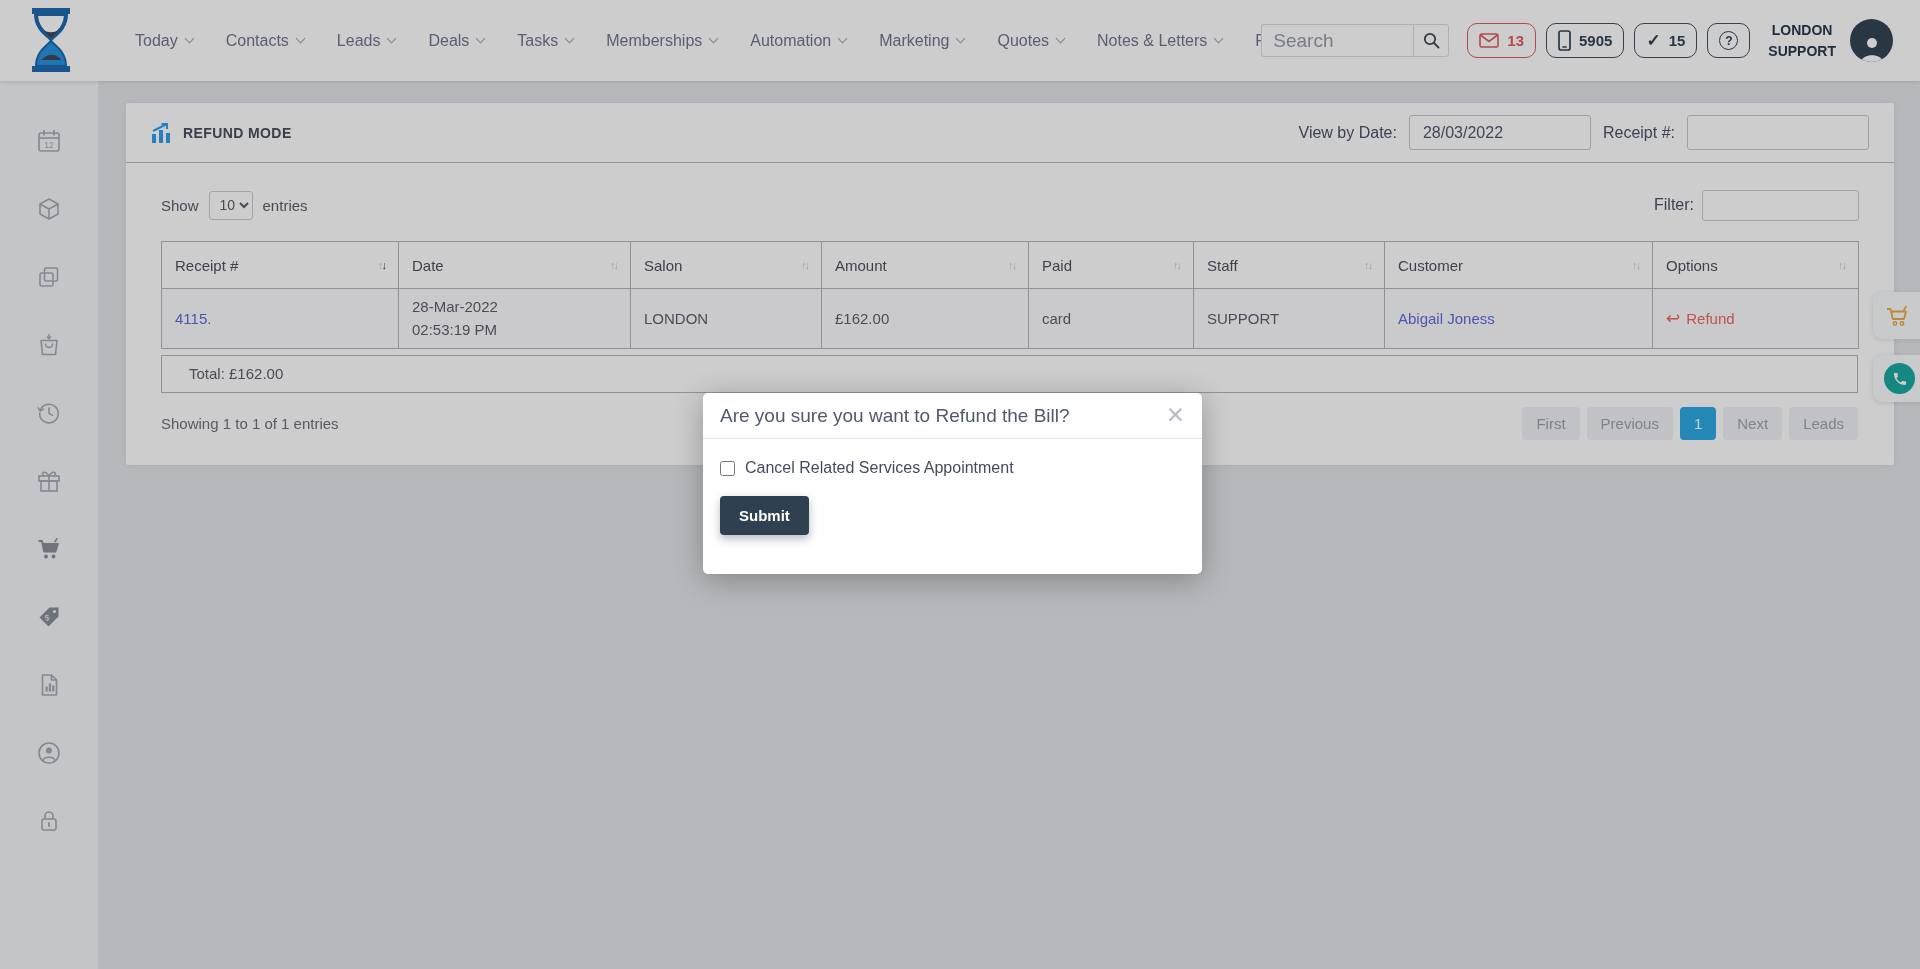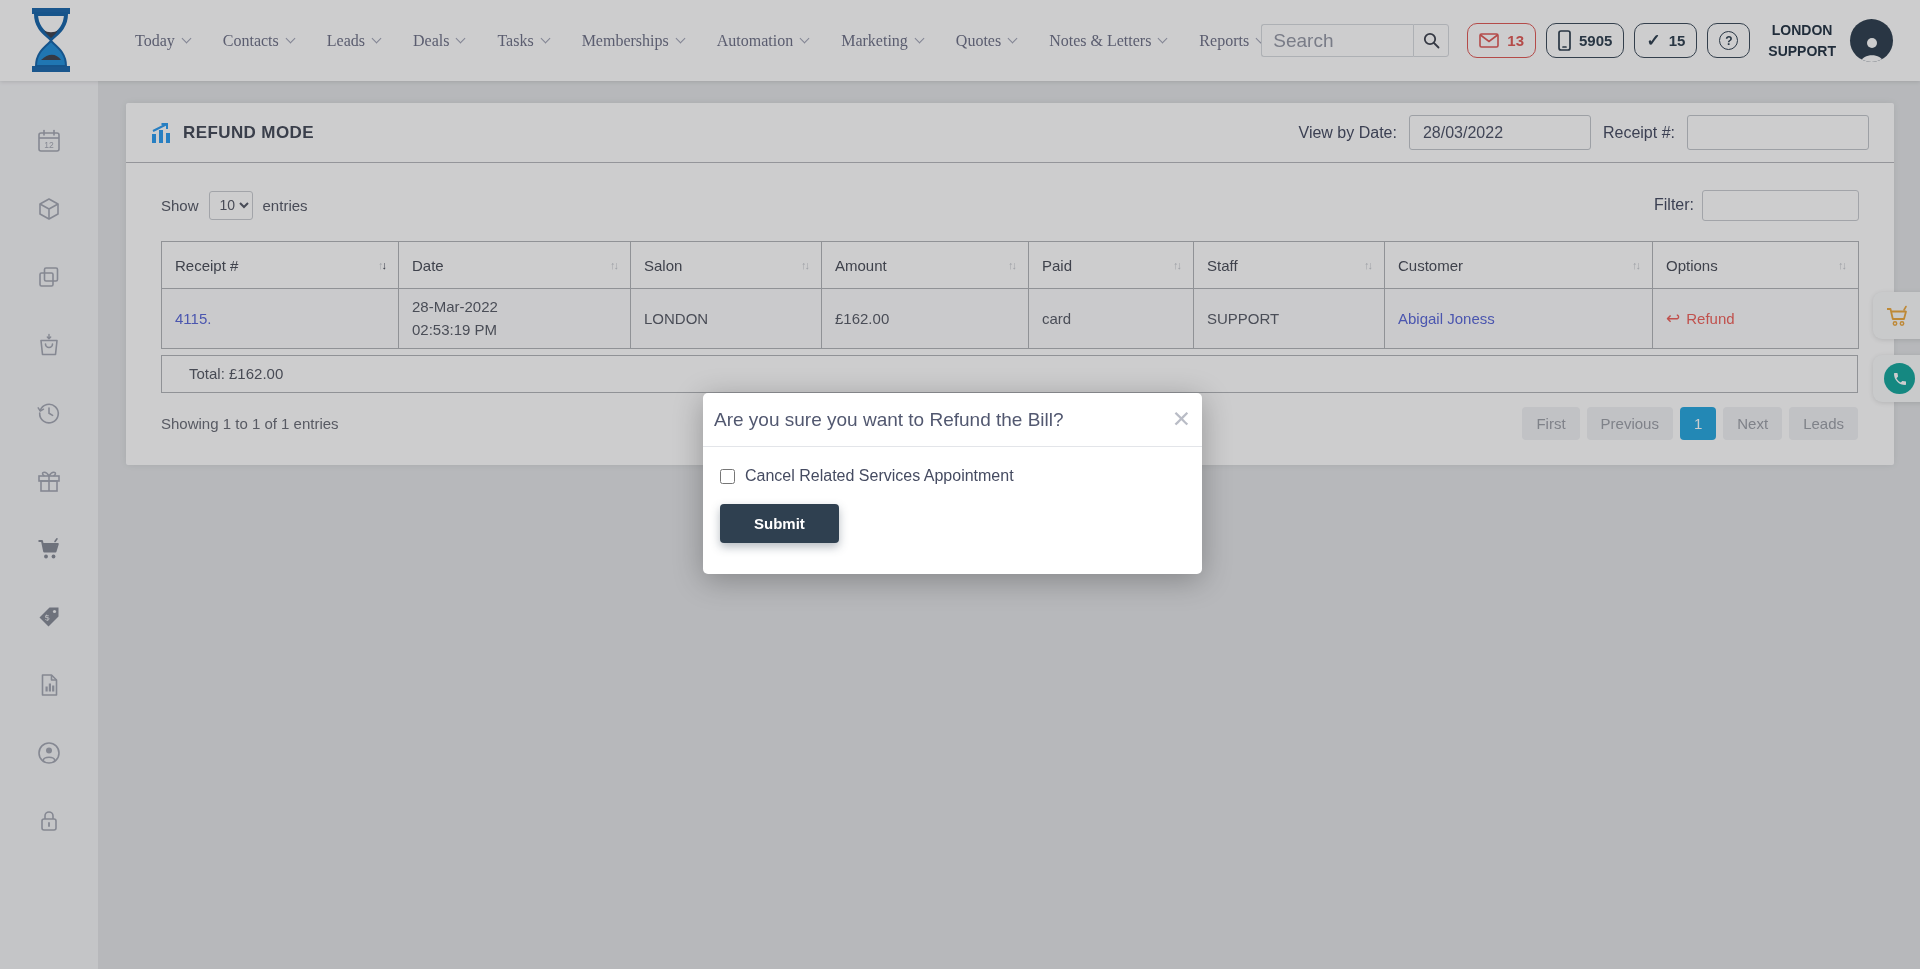--- a/index.html
+++ b/index.html
@@ -3,21 +3,21 @@
 <meta charset="utf-8">
 <style>
   * { margin:0; padding:0; box-sizing:border-box; }
   html,body { width:1920px; height:969px; font-family:"Liberation Sans", sans-serif; }
   .screen { position:relative; width:1920px; height:969px; background:#e3e5e7; overflow:hidden; }
 
   
   .navbar { position:absolute; left:0; top:0; width:100%; height:81px; background:#fff;
             box-shadow:0 1px 4px rgba(0,0,0,.12); z-index:5; }
   .logo { position:absolute; left:31px; top:8px; }
-  .main-nav { position:absolute; left:135px; top:0; height:81px; display:flex; align-items:center; gap:33px;font-family:Liberation Serif, serif; }
+  .main-nav { position:absolute; left:135px; top:0; height:81px; display:flex; align-items:center; gap:33px; }
   .nav-item { display:flex; align-items:center; gap:8px; font-size:16px; color:#6f7288; cursor:pointer; white-space:nowrap; }
   .chev { width:7px; height:7px; border-right:1.6px solid #a0a3b5; border-bottom:1.6px solid #a0a3b5;
           transform:rotate(45deg); margin-top:-4px; }
   .nav-right { position:absolute; right:27px; top:0; height:81px; display:flex; align-items:center; gap:10px; }
   .search-group { display:flex; height:33px; margin-right:8px; }
   .search-input { width:152px; border:1px solid #d7dade; border-right:none; border-radius:3px 0 0 3px;
                   padding:0 11px; font-size:19px; color:#6a6d7f; outline:none; background:#fff; }
   .search-input::placeholder { color:#9599a6; }
   .search-btn { width:36px; border:1px solid #d7dade; border-radius:0 3px 3px 0; background:#fff; cursor:pointer;
                 display:flex; align-items:center; justify-content:center; }
@@ -34,21 +34,21 @@
   
   .sidebar { position:absolute; left:0; top:81px; width:98px; bottom:0; background:#f4f5f7;
              display:flex; flex-direction:column; align-items:center; padding-top:47px; gap:42px; z-index:4; }
   .side-icon { width:26px; height:26px; cursor:pointer; }
 
   
   .content { position:absolute; left:98px; top:81px; right:0; bottom:0; background:#e3e5e7; }
   .card { position:absolute; left:28px; top:22px; width:1768px; height:362px; background:#fff;
           border-radius:2px; box-shadow:0 0 7px rgba(0,0,0,.07); }
   .card-header { height:60px; border-bottom:1px solid #b7b9bd; display:flex; align-items:center; padding:0 25px; }
-  .card-title { font-size:17px; font-weight:bold; color:#454b59; letter-spacing:.4px; margin-left:10px; }
+  .card-title { font-size:14px; font-weight:bold; color:#454b59; letter-spacing:.4px; margin-left:10px; }
   .header-controls { margin-left:auto; display:flex; align-items:center; gap:12px; }
   .hc-label { font-size:16px; color:#474d63; }
   .hc-input { height:35px; border:1px solid #c3c6cc; border-radius:3px; background:#fff;
               font-size:16px; color:#4e5468; padding:0 13px; outline:none; }
   .date-input { width:182px; }
   .receipt-input { width:182px; }
 
   .card-body { padding:27px 35px 0; }
   .controls-row { display:flex; align-items:center; font-size:15px; color:#575b68; height:30px; }
   .show-select { margin:0 10px; width:44px; height:29px; border:1px solid #c9ccd1; border-radius:3px;
@@ -85,30 +85,30 @@
                padding-left:11px; cursor:pointer; z-index:6; }
   .float-cart { top:292px; }
   .float-phone { top:355px; }
   .phone-circle { width:31px; height:31px; border-radius:50%; background:#16a89e; display:flex;
                   align-items:center; justify-content:center; }
 
   
   .overlay { position:absolute; inset:0; background:rgba(18,18,24,.21); z-index:40; }
   .modal { position:absolute; left:703px; top:393px; width:499px; height:181px; background:#fff;
            border-radius:5px; box-shadow:0 6px 30px rgba(0,0,0,.28); z-index:50; }
-  .modal-header { height:54px; border-bottom:1px solid #e3e5e9; display:flex; align-items:center; padding:0 11px;justify-content:center; }
+  .modal-header { height:46px; border-bottom:1px solid #e3e5e9; display:flex; align-items:center; padding:0 17px;justify-content:center; }
   .modal-title { font-size:19px; color:#525870; }
   .modal-close { margin-left:auto; color:#b9bcc6; font-size:23px; line-height:1; cursor:pointer;
                  background:none; border:none; padding:0; }
   .modal-body { padding:20px 17px 0; }
   .cb-row { display:flex; align-items:center; gap:10px; }
   .cb-row input { width:15px; height:15px; cursor:pointer; }
   .cb-label { font-size:16px; color:#454b61; }
   .submit-btn { margin-top:19px; background:#2f4050; color:#fff; font-weight:bold; font-size:15px;
-                border:none; border-radius:4px; padding:11px 34px; cursor:pointer;
+                border:none; border-radius:4px; padding:11px 19px; cursor:pointer;
                 box-shadow:0 4px 10px rgba(47,64,80,.35); font-family:"Liberation Sans", sans-serif; }
 
   svg { display:block; }
 </style>
 </head>
 <body>
 
 <div class="screen">
 
   <header class="navbar">

